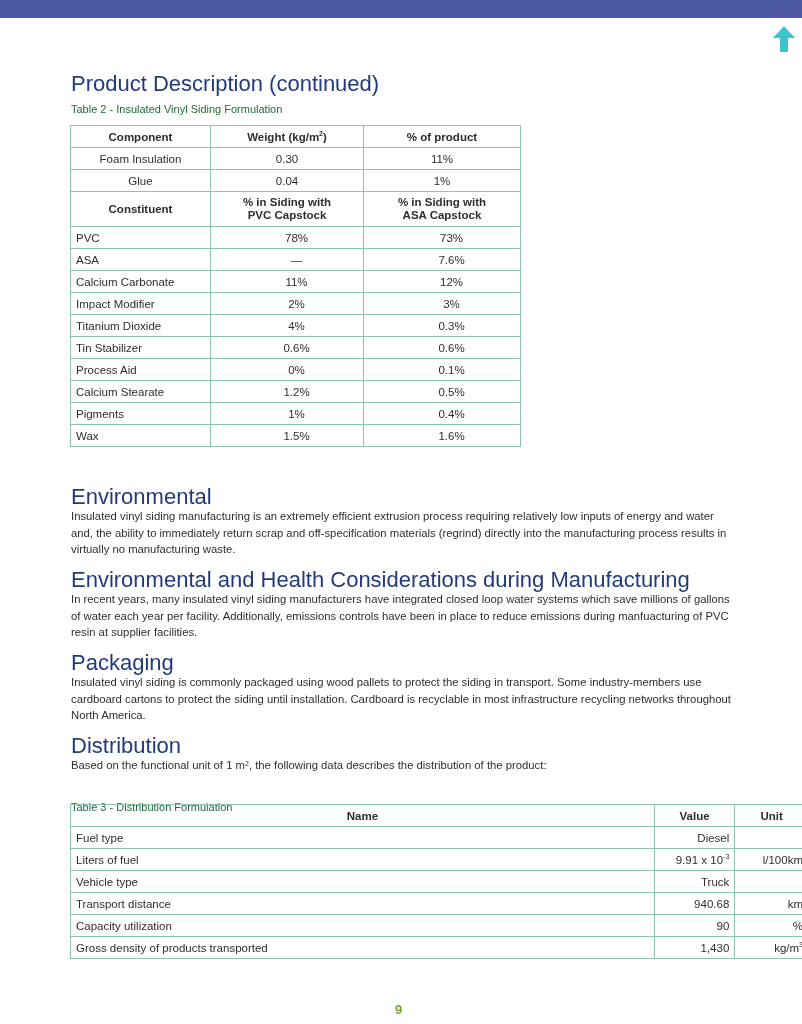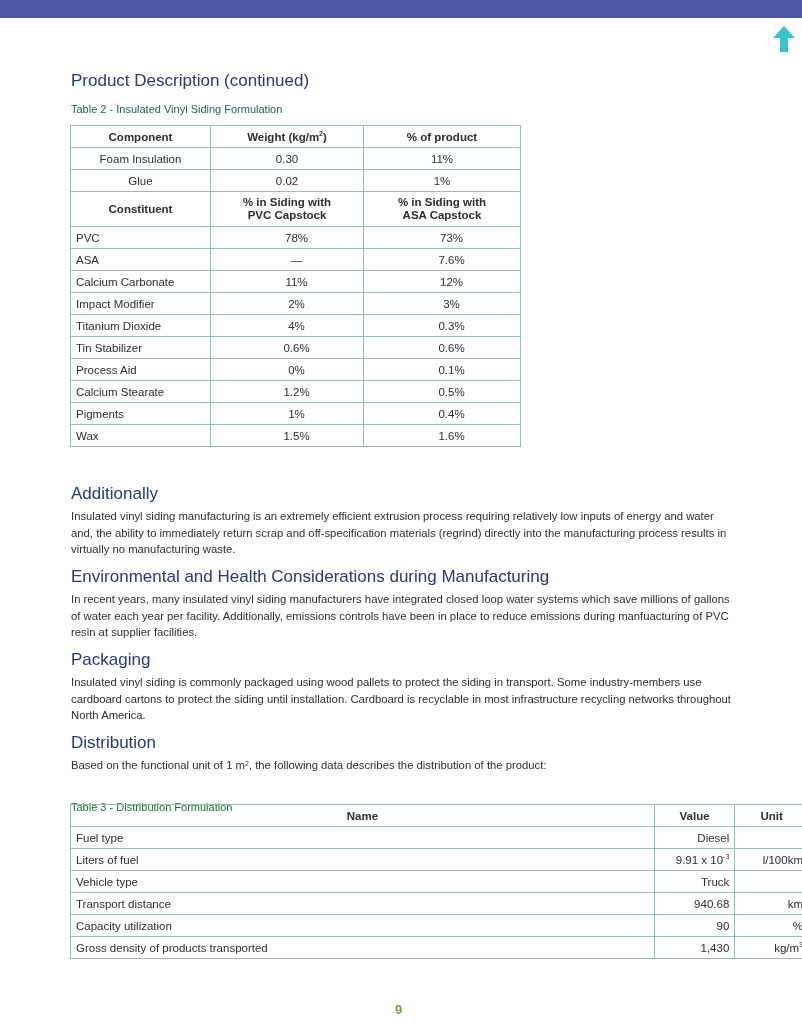--- a/index.html
+++ b/index.html
@@ -4,21 +4,21 @@
 <style>
   html, body { margin: 0; padding: 0; }
   body {
     width: 802px; height: 1024px; position: relative; overflow: hidden;
     background: #ffffff;
     font-family: "Liberation Sans", sans-serif;
     color: #2b2b2b;
   }
   .top-bar { position: absolute; left: 0; top: 0; width: 802px; height: 18px; background: #4e59a6; }
   .up-arrow { position: absolute; left: 773px; top: 26px; width: 22px; height: 26px; }
-  .h1 { position: absolute; left: 71px; font-size: 17px; color: #233a7c; margin: 0; font-weight: normal; }
+  .h1 { position: absolute; left: 71px; font-size: 22px; color: #233a7c; margin: 0; font-weight: normal; }
   .caption { position: absolute; left: 71px; font-size: 11px; color: #1f6b3a; margin: 0; }
   .para { position: absolute; left: 71px; width: 662px; font-size: 11.3px; line-height: 16.5px; color: #2e2e2e; margin: 0; }
   table { position: absolute; border-collapse: collapse; font-size: 11.5px; color: #2e2e2e; }
   td, th { border: 1px solid #8fc4b0; padding: 0 5px; height: 21px; }
   th { font-weight: bold; text-align: center; }
   .t2 { left: 70px; top: 125px; width: 451px; }
   .t2 col.c1 { width: 140px; } .t2 col.c2 { width: 153px; } .t2 col.c3 { width: 157px; }
   .t2 .center td { text-align: center; }
   .t2 .hdr2 th { height: 34px; line-height: 13px; }
   .t2 td.num { text-align: center; padding-left: 24px; }
@@ -51,21 +51,21 @@
     <th><span>Weight (kg/m</span><sup>2</sup><span>)</span></th>
     <th>% of product</th>
   </tr>
   <tr class="center">
     <td>Foam Insulation</td>
     <td>0.30</td>
     <td>11%</td>
   </tr>
   <tr class="center">
     <td>Glue</td>
-    <td>0.02</td>
+    <td>0.04</td>
     <td>1%</td>
   </tr>
   <tr class="hdr2">
     <th>Constituent</th>
     <th><span>% in Siding with</span><br><span>PVC Capstock</span></th>
     <th><span>% in Siding with</span><br><span>ASA Capstock</span></th>
   </tr>
   </tbody>
     <tbody id="t2-body2">
       <tr>
@@ -114,21 +114,21 @@
         <td class="num">0.4%</td>
       </tr>
       <tr>
         <td>Wax</td>
         <td class="num">1.5%</td>
         <td class="num">1.6%</td>
       </tr>
     </tbody>
 </table>
 
-<h2 class="h1" style="top:484px">Additionally</h2>
+<h2 class="h1" style="top:484px">Environmental</h2>
 <p class="para" style="top:508px">Insulated vinyl siding manufacturing is an extremely efficient extrusion process requiring relatively low inputs of energy and water and, the ability to immediately return scrap and off-specification materials (regrind) directly into the manufacturing process results in virtually no manufacturing waste.</p>
 
 <h2 class="h1" style="top:567px">Environmental and Health Considerations during Manufacturing</h2>
 <p class="para" style="top:591px">In recent years, many insulated vinyl siding manufacturers have integrated closed loop water systems which save millions of gallons of water each year per facility.  Additionally, emissions controls have been in place to reduce emissions during manfuacturing of PVC resin at supplier facilities.</p>
 
 <h2 class="h1" style="top:650px">Packaging</h2>
 <p class="para" style="top:674px">Insulated vinyl siding is commonly packaged using wood pallets to protect the siding in transport. Some industry-members use cardboard cartons to protect the siding until installation. Cardboard is recyclable in most infrastructure recycling networks throughout North America.</p>
 
 <h2 class="h1" style="top:733px">Distribution</h2>
 <p class="para" style="top:757px"><span>Based on the functional unit of 1 m</span><sup>2</sup><span>, the following data describes the distribution of the product:</span></p>

